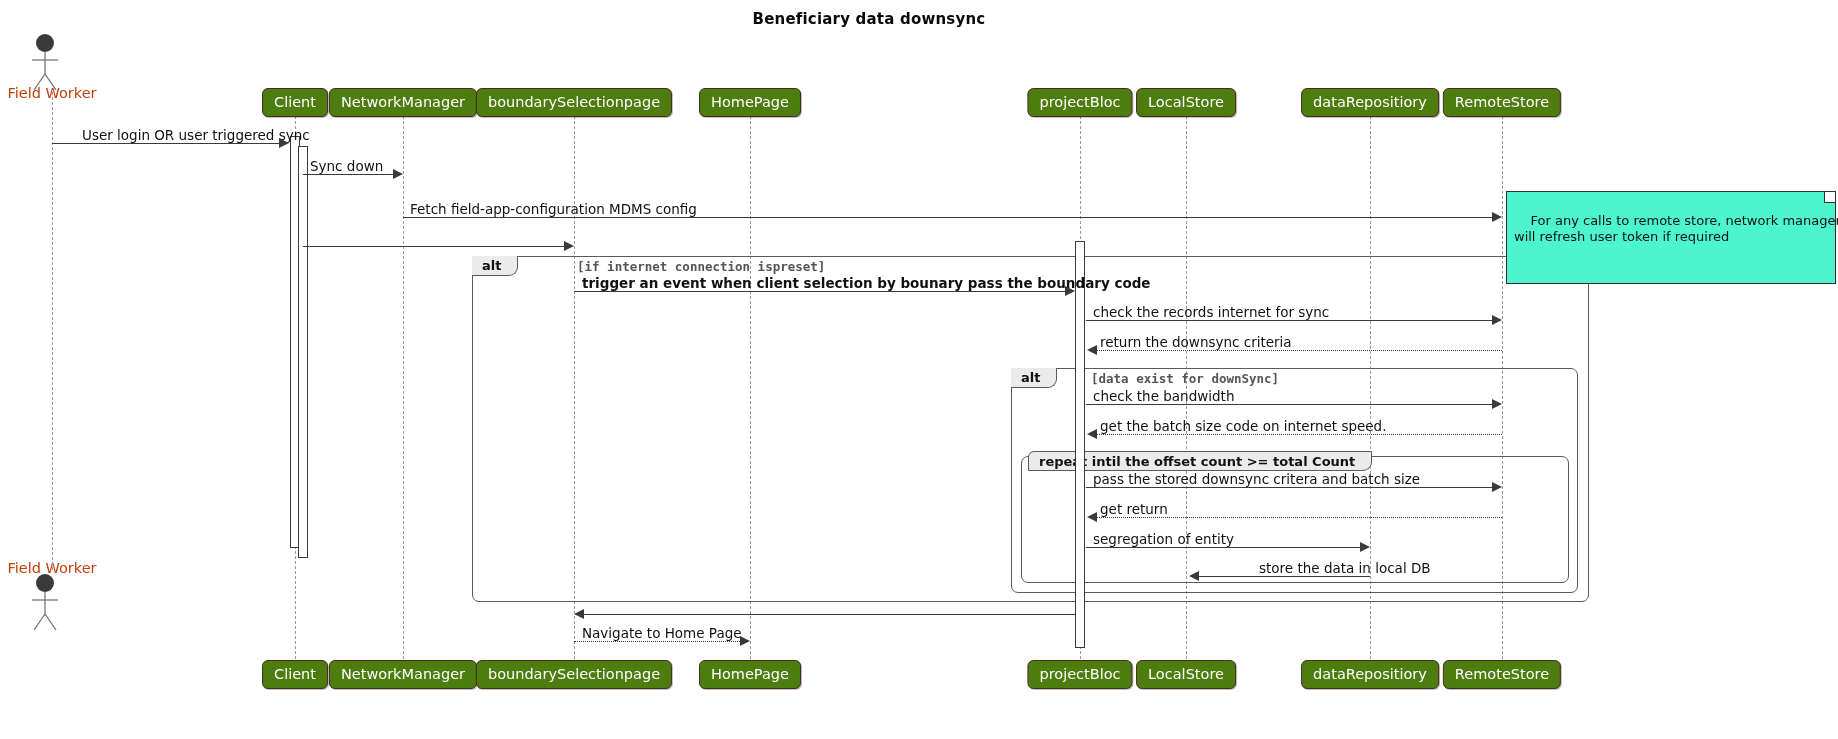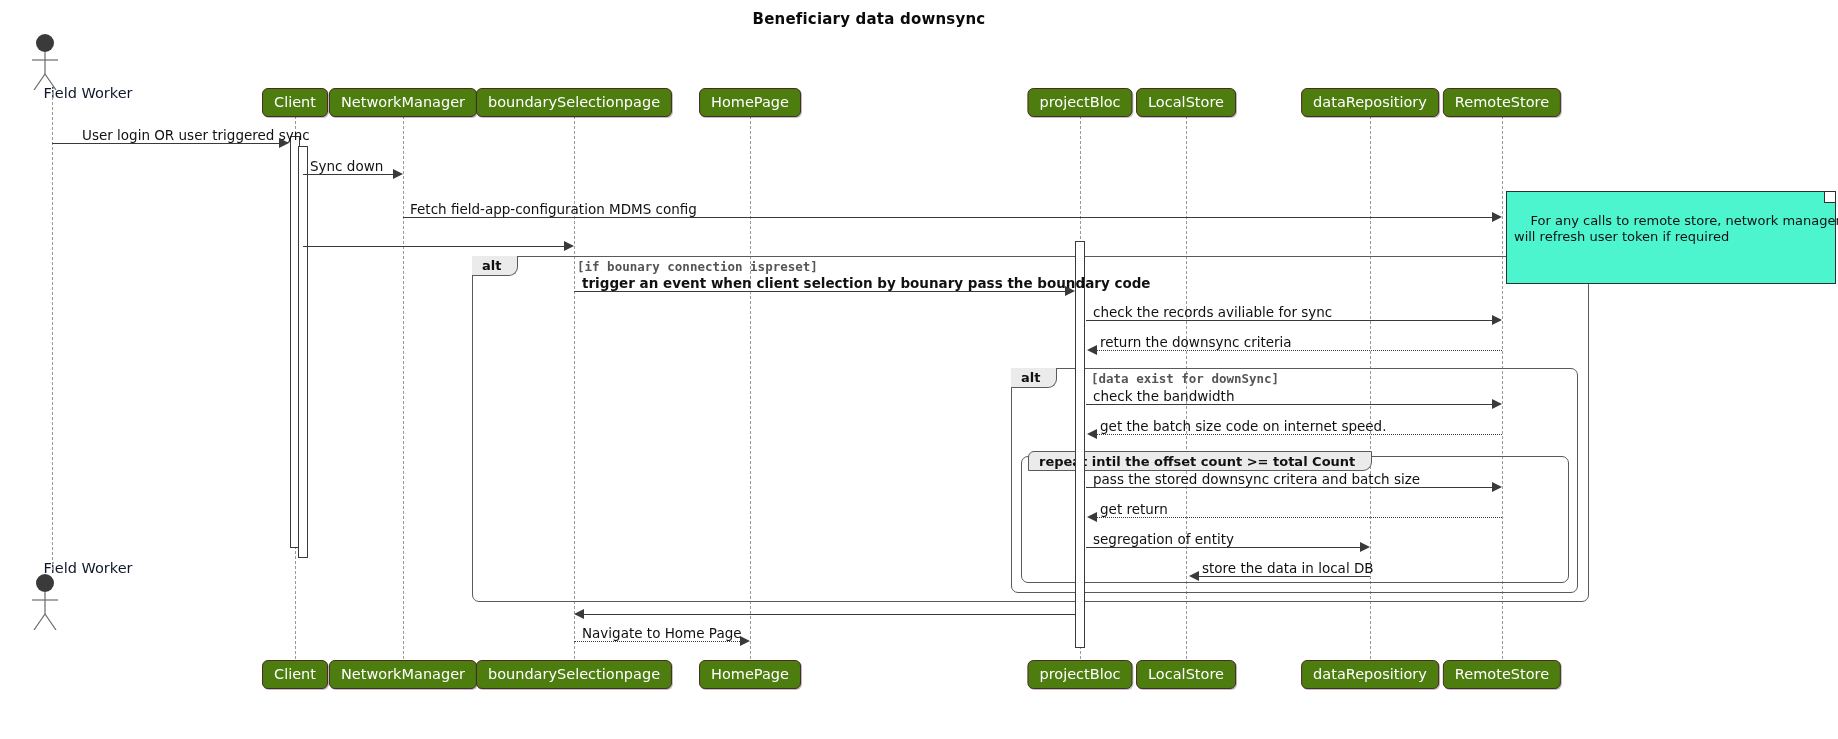--- a/index.html
+++ b/index.html
@@ -48,23 +48,22 @@
     white-space: nowrap;
     text-align: center;
     box-shadow: 1px 1px 0 rgba(0,0,0,0.25);
   }
 
   
   .actor-label {
     position: absolute;
     transform: translateX(-50%);
     font-size: 14.5px;
-    color: #0f172a;
-    white-space: nowrap;
-    margin-left: 36px;
+    color: #c2410c;
+    white-space: nowrap;
   }
 
   
   .lifeline {
     position: absolute;
     width: 0;
     border-left: 1px dashed #9a9a9a;
   }
 
   
@@ -197,21 +196,21 @@
   <div class="lifeline" style="left:403px; top:116px; height:553px;"></div>
   <div class="lifeline" style="left:574px; top:116px; height:553px;"></div>
   <div class="lifeline" style="left:750px; top:116px; height:553px;"></div>
   <div class="lifeline" style="left:1080px; top:116px; height:553px;"></div>
   <div class="lifeline" style="left:1186px; top:116px; height:553px;"></div>
   <div class="lifeline" style="left:1370px; top:116px; height:553px;"></div>
   <div class="lifeline" style="left:1502px; top:116px; height:553px;"></div>
 
   <div class="fragment" style="left:472px; top:256px; width:1117px; height:346px;"></div>
   <div class="frag-tab" style="left:472px; top:256px;">alt</div>
-  <div class="frag-cond" style="left:577px; top:259px;">[if bounary connection ispreset]</div>
+  <div class="frag-cond" style="left:577px; top:259px;">[if internet connection ispreset]</div>
 
   <div class="fragment" style="left:1011px; top:368px; width:567px; height:225px;"></div>
   <div class="frag-tab" style="left:1011px; top:368px;">alt</div>
   <div class="frag-cond" style="left:1091px; top:371px;">[data exist for downSync]</div>
 
   <div class="fragment" style="left:1021px; top:456px; width:548px; height:127px;"></div>
   <div class="frag-tab rounded-left" style="left:1028px; top:451px;">repeat intil the offset  count &gt;= total Count</div>
 
   <div class="activation" style="left:295px; top:136px; height:412px;"></div>
   <div class="activation" style="left:303px; top:146px; height:412px;"></div>
@@ -229,21 +228,21 @@
   <div class="msg-line" style="left:403px; top:217px; width:1089px;"></div>
   <div class="arrowhead right" style="left:1492px; top:212px;"></div>
 
   <div class="msg-line" style="left:303px; top:246px; width:261px;"></div>
   <div class="arrowhead right" style="left:564px; top:241px;"></div>
 
   <div class="msg-label" style="left:582px; top:276px;font-weight:bold;">trigger an event when client selection by bounary pass the boundary code</div>
   <div class="msg-line" style="left:574px; top:291px; width:491px;"></div>
   <div class="arrowhead right" style="left:1065px; top:286px;"></div>
 
-  <div class="msg-label" style="left:1093px; top:305px;">check the records aviliable for sync</div>
+  <div class="msg-label" style="left:1093px; top:305px;">check the records internet for sync</div>
   <div class="msg-line" style="left:1086px; top:320px; width:406px;"></div>
   <div class="arrowhead right" style="left:1492px; top:315px;"></div>
 
   <div class="msg-label" style="left:1100px; top:335px;">return the downsync criteria</div>
   <div class="msg-line dashed" style="left:1097px; top:350px; width:405px;"></div>
   <div class="arrowhead left" style="left:1087px; top:345px;"></div>
 
   <div class="msg-label" style="left:1093px; top:389px;">check the bandwidth</div>
   <div class="msg-line" style="left:1086px; top:404px; width:406px;"></div>
   <div class="arrowhead right" style="left:1492px; top:399px;"></div>
@@ -257,21 +256,21 @@
   <div class="arrowhead right" style="left:1492px; top:482px;"></div>
 
   <div class="msg-label" style="left:1100px; top:502px;">get return</div>
   <div class="msg-line dashed" style="left:1097px; top:517px; width:405px;"></div>
   <div class="arrowhead left" style="left:1087px; top:512px;"></div>
 
   <div class="msg-label" style="left:1093px; top:532px;">segregation of entity</div>
   <div class="msg-line" style="left:1086px; top:547px; width:274px;"></div>
   <div class="arrowhead right" style="left:1360px; top:542px;"></div>
 
-  <div class="msg-label" style="left:1202px; top:561px;">store the data in local DB</div>
+  <div class="msg-label" style="left:1259px; top:561px;">store the data in local DB</div>
   <div class="msg-line" style="left:1199px; top:576px; width:171px;"></div>
   <div class="arrowhead left" style="left:1189px; top:571px;"></div>
 
   <div class="msg-line" style="left:584px; top:614px; width:491px;"></div>
   <div class="arrowhead left" style="left:574px; top:609px;"></div>
 
   <div class="msg-label" style="left:582px; top:626px;">Navigate to Home Page</div>
   <div class="msg-line dashed" style="left:574px; top:641px; width:166px;"></div>
   <div class="arrowhead right" style="left:740px; top:636px;"></div>
 

